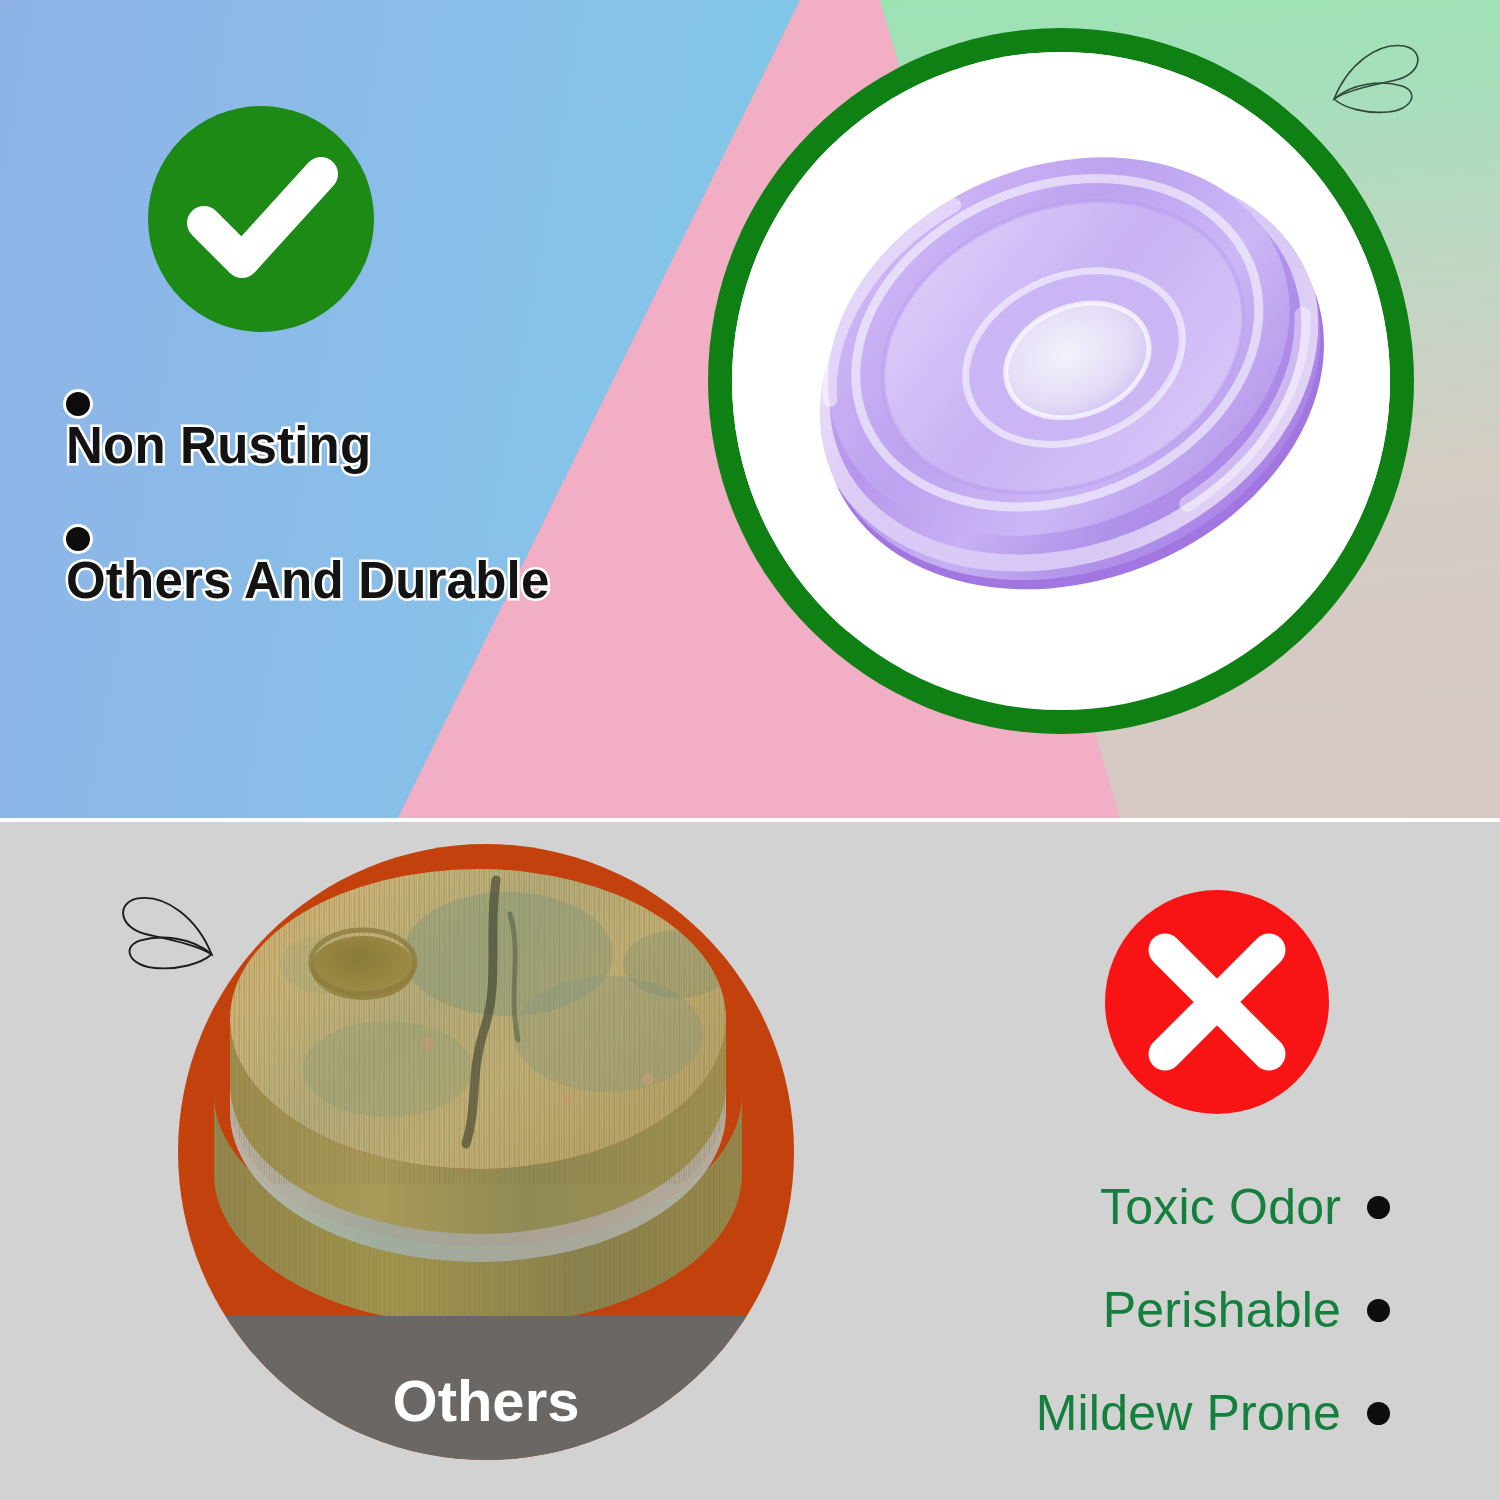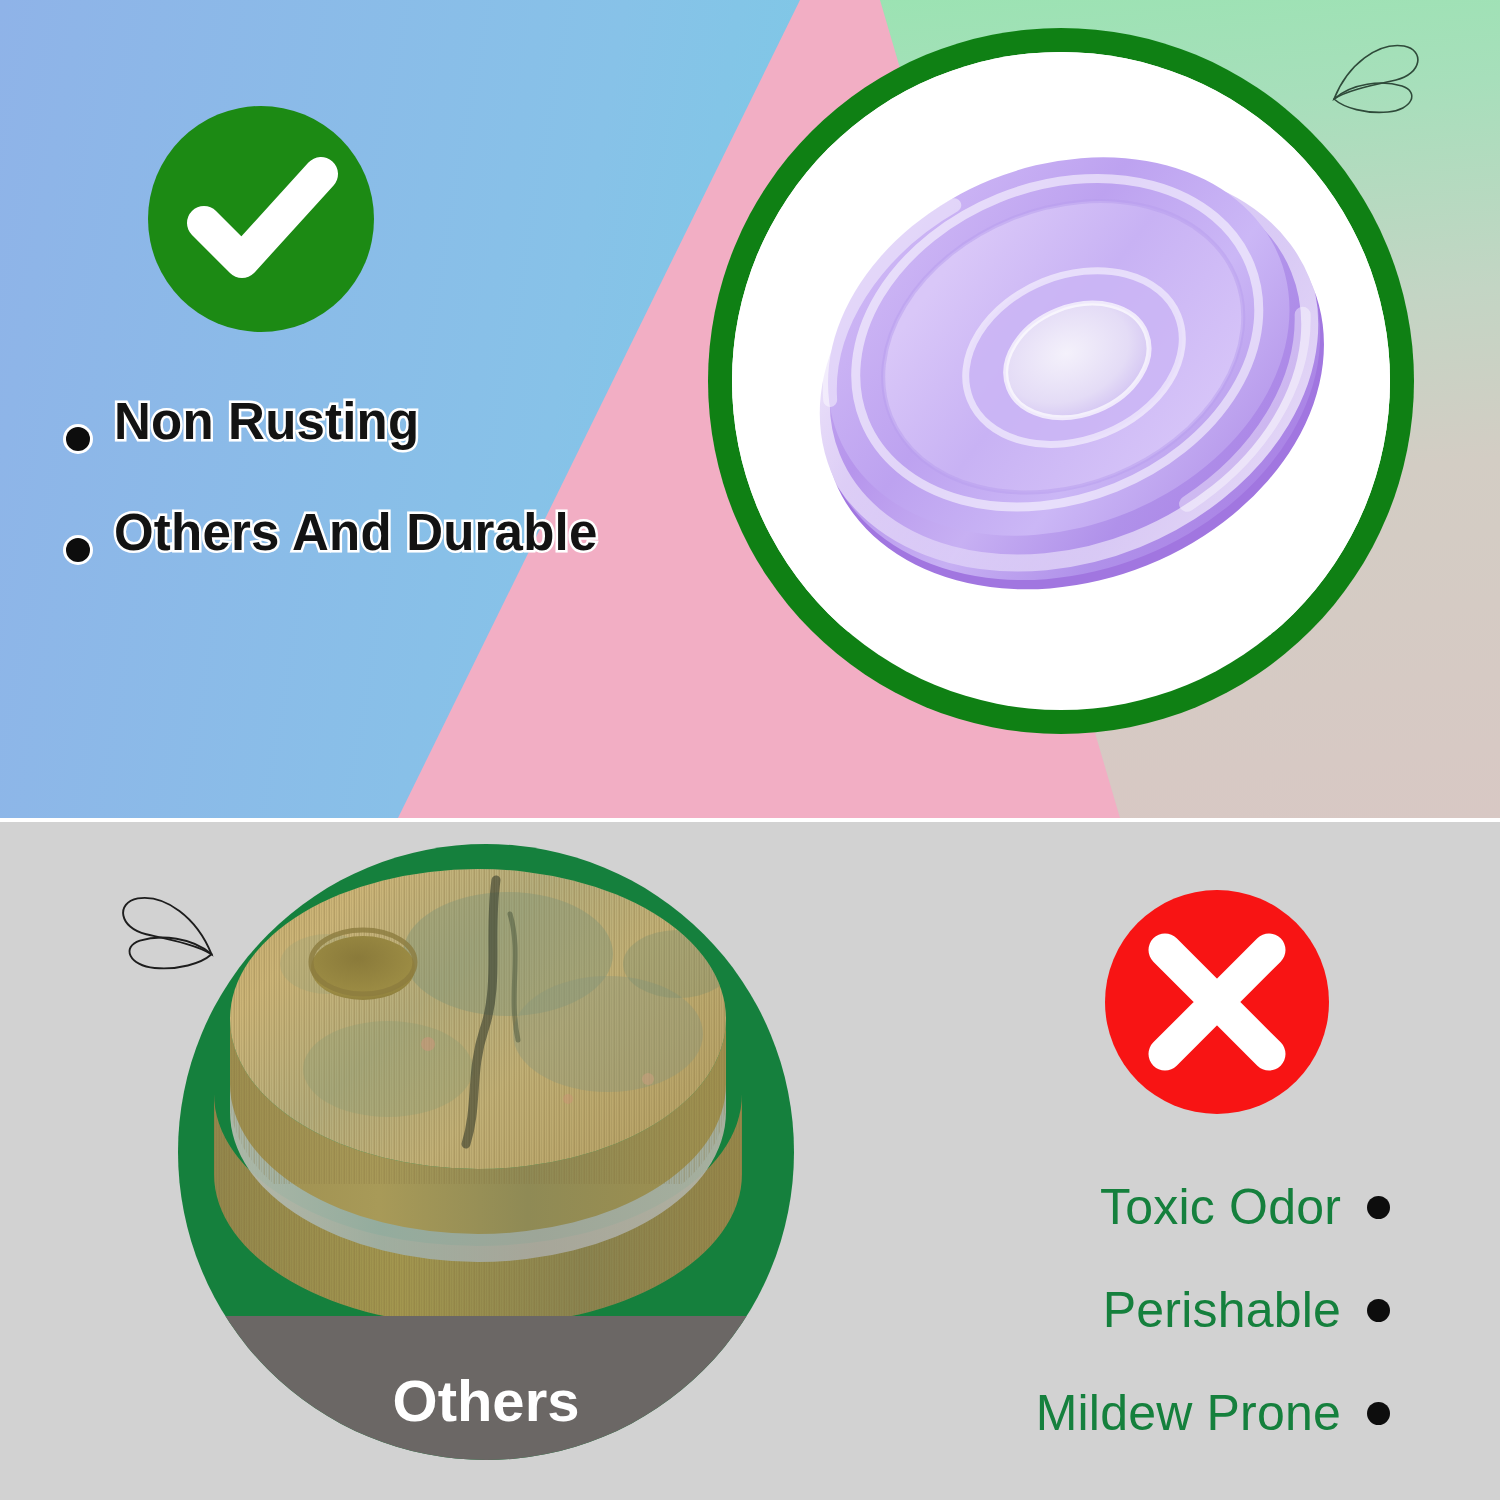--- a/index.html
+++ b/index.html
@@ -34,21 +34,21 @@
 
   
   #check-circle {
     position:absolute; left:146px; top:104px; width:230px; height:230px;
     border-radius:50%;
   }
   #check-circle svg { display:block; width:230px; height:230px; }
 
   
   #pros-list { position:absolute; left:66px; top:392px; width:680px; }
-  .pro-row { display:flex; align-items:flex-end; margin-bottom:52px; }
+  .pro-row { display:flex; align-items:flex-start; margin-bottom:52px;flex-direction:column; }
   .pro-bullet {
     width:24px; height:24px; border-radius:50%; background:#0d0d0d;
     flex:0 0 auto; margin-right:24px;
     box-shadow:0 0 0 3px #ffffff;
   }
   .pro-text {
     font-size:51px; font-weight:700; color:#131313; letter-spacing:0.2px;
     white-space:nowrap;
     -webkit-text-stroke:5px #ffffff;
     paint-order:stroke fill;
@@ -82,21 +82,21 @@
     position:absolute; left:0; top:822px; width:1500px; height:678px;
     background:#d2d2d2; overflow:hidden;
   }
   #panel-divider {
     position:absolute; left:0; top:818px; width:1500px; height:4px; background:#ffffff;
   }
 
   
   #others-badge {
     position:absolute; left:178px; top:844px; width:616px; height:616px;
-    border-radius:50%; background:#15803d; overflow:hidden;
+    border-radius:50%; background:#c2410c; overflow:hidden;
   }
   #others-photo { position:absolute; left:0; top:0; width:616px; height:500px; overflow:hidden; }
   #others-band {
     position:absolute; left:0; bottom:0; width:616px; height:144px; background:#6b6765;
   }
   #others-label {
     position:absolute; left:0; right:0; bottom:26px;
     text-align:center; color:#ffffff; font-size:58px; font-weight:700;
   }
 

